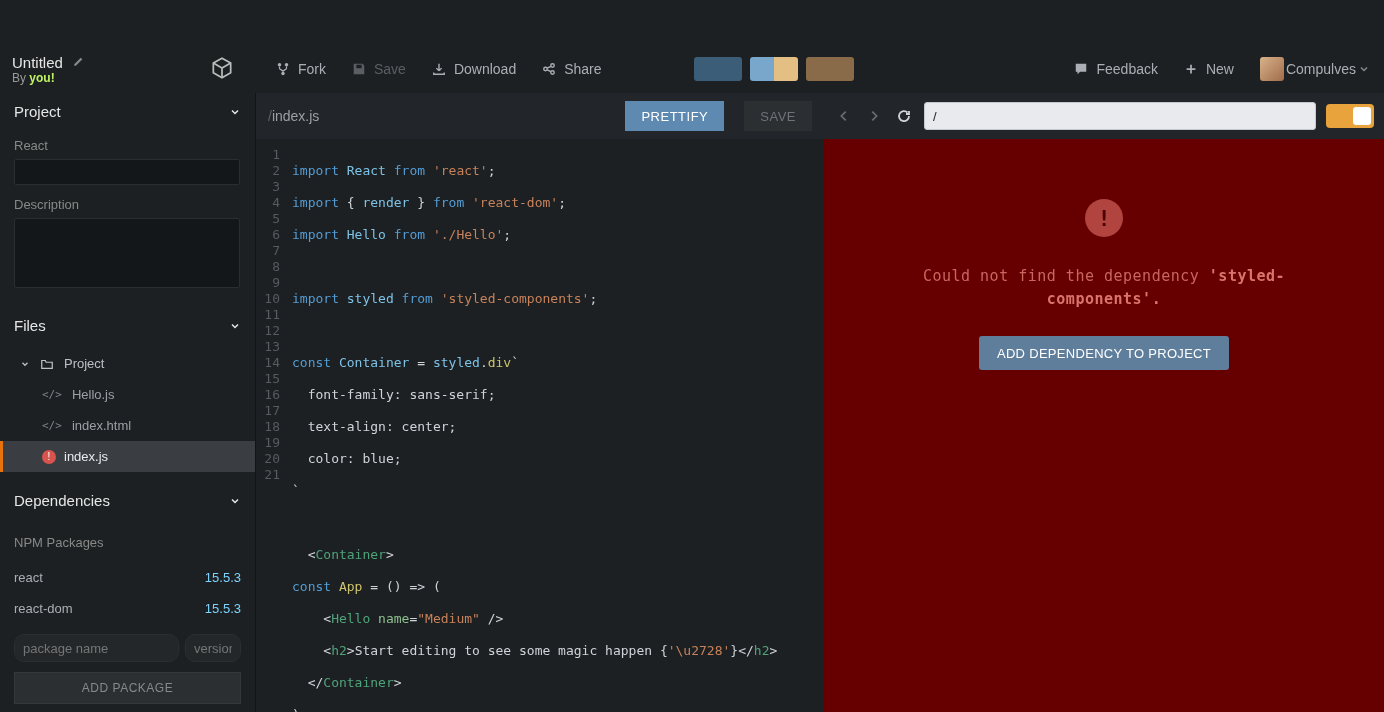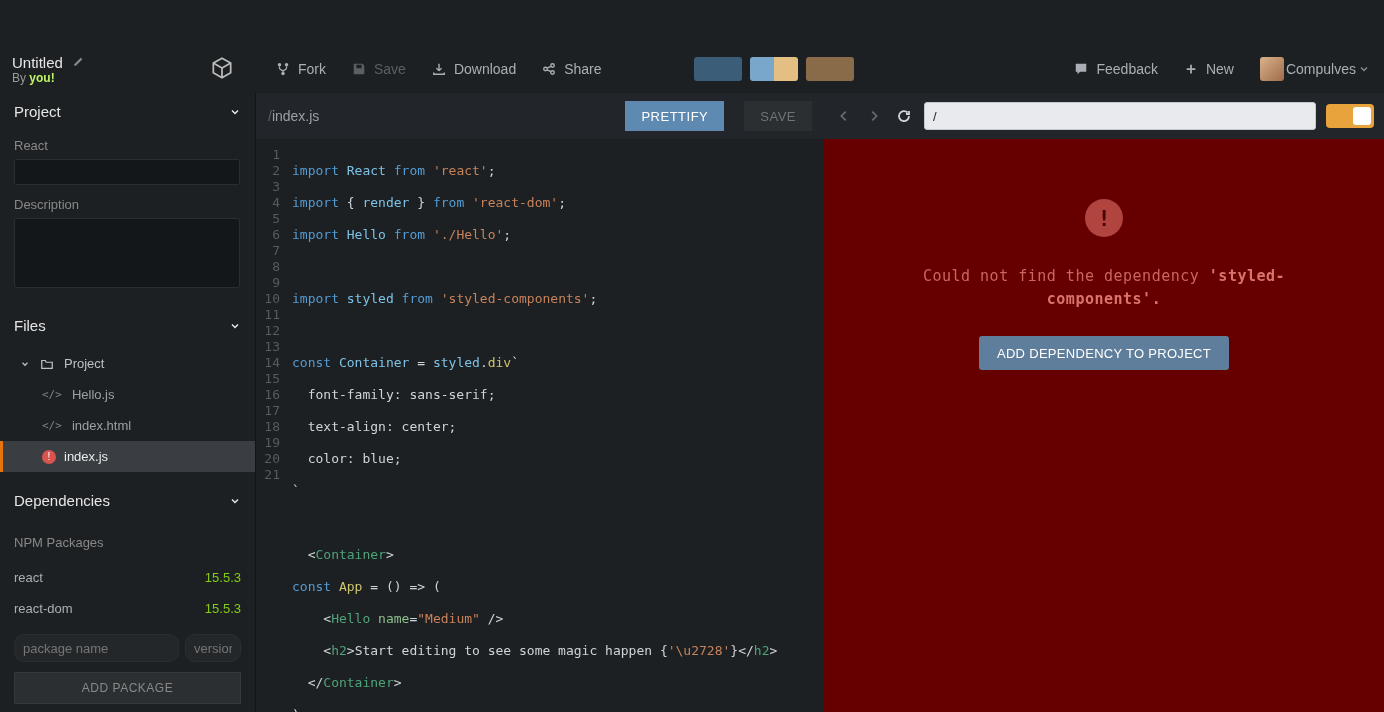--- a/index.html
+++ b/index.html
@@ -45,21 +45,21 @@
 .tree-row { display: flex; align-items: center; gap: 10px; padding: 8px 14px 8px 20px; color: #bcc1c6; font-size: 13px; cursor: pointer; }
 .tree-row.sub { padding-left: 42px; color: #9aa0a6; }
 .tree-row.active { background: #3a3e42; color: #e8eaed; position: relative; }
 .tree-row.active::before { content:""; position:absolute; left:0; top:0; bottom:0; width:3px; background:#e7730d; }
 .tree-row .badge { width: 14px; height: 14px; border-radius: 50%; background: #d9534f; color: #fff; font-size: 10px; line-height: 14px; text-align: center; margin-right: -2px; }
 .file-ico { color: #7d838a; font-family: monospace; font-size: 11px; }
 
 .deps-body { padding: 8px 14px; }
 .deps-label { font-size: 13px; color: #888; margin: 8px 0 12px 0; }
 .dep-row { display: flex; justify-content: space-between; font-size: 13px; color: #a9afb4; padding: 8px 0; }
-.dep-row .ver { color: #84cc16; margin-left: 48px; }
+.dep-row .ver { color: #7dd3fc; margin-left: 48px; }
 .dep-inputs { display: flex; gap: 6px; margin-top: 10px; }
 .dep-inputs input { background: #242729; border: 1px solid #2a2e31; color: #ccc; height: 28px; padding: 0 8px; border-radius: 10px; font-size: 13px; }
 .dep-inputs input:first-child { flex: 1; min-width: 0; }
 .dep-inputs input:last-child { width: 56px; }
 .add-pkg-btn { width: 100%; height: 32px; margin-top: 10px; background: #2b2f32; border: 1px solid #34383b; color: #888; font-size: 12px; letter-spacing: 0.5px; cursor: pointer; }
 
 
 .editor-panel { flex: 1; display: flex; flex-direction: column; background: #bef264; min-width: 0; }
 .editor-tabbar { height: 46px; display: flex; align-items: center; background: #22262a; padding: 0 12px; gap: 10px; }
 .editor-tab { color: #9aa0a6; font-size: 14px; }

